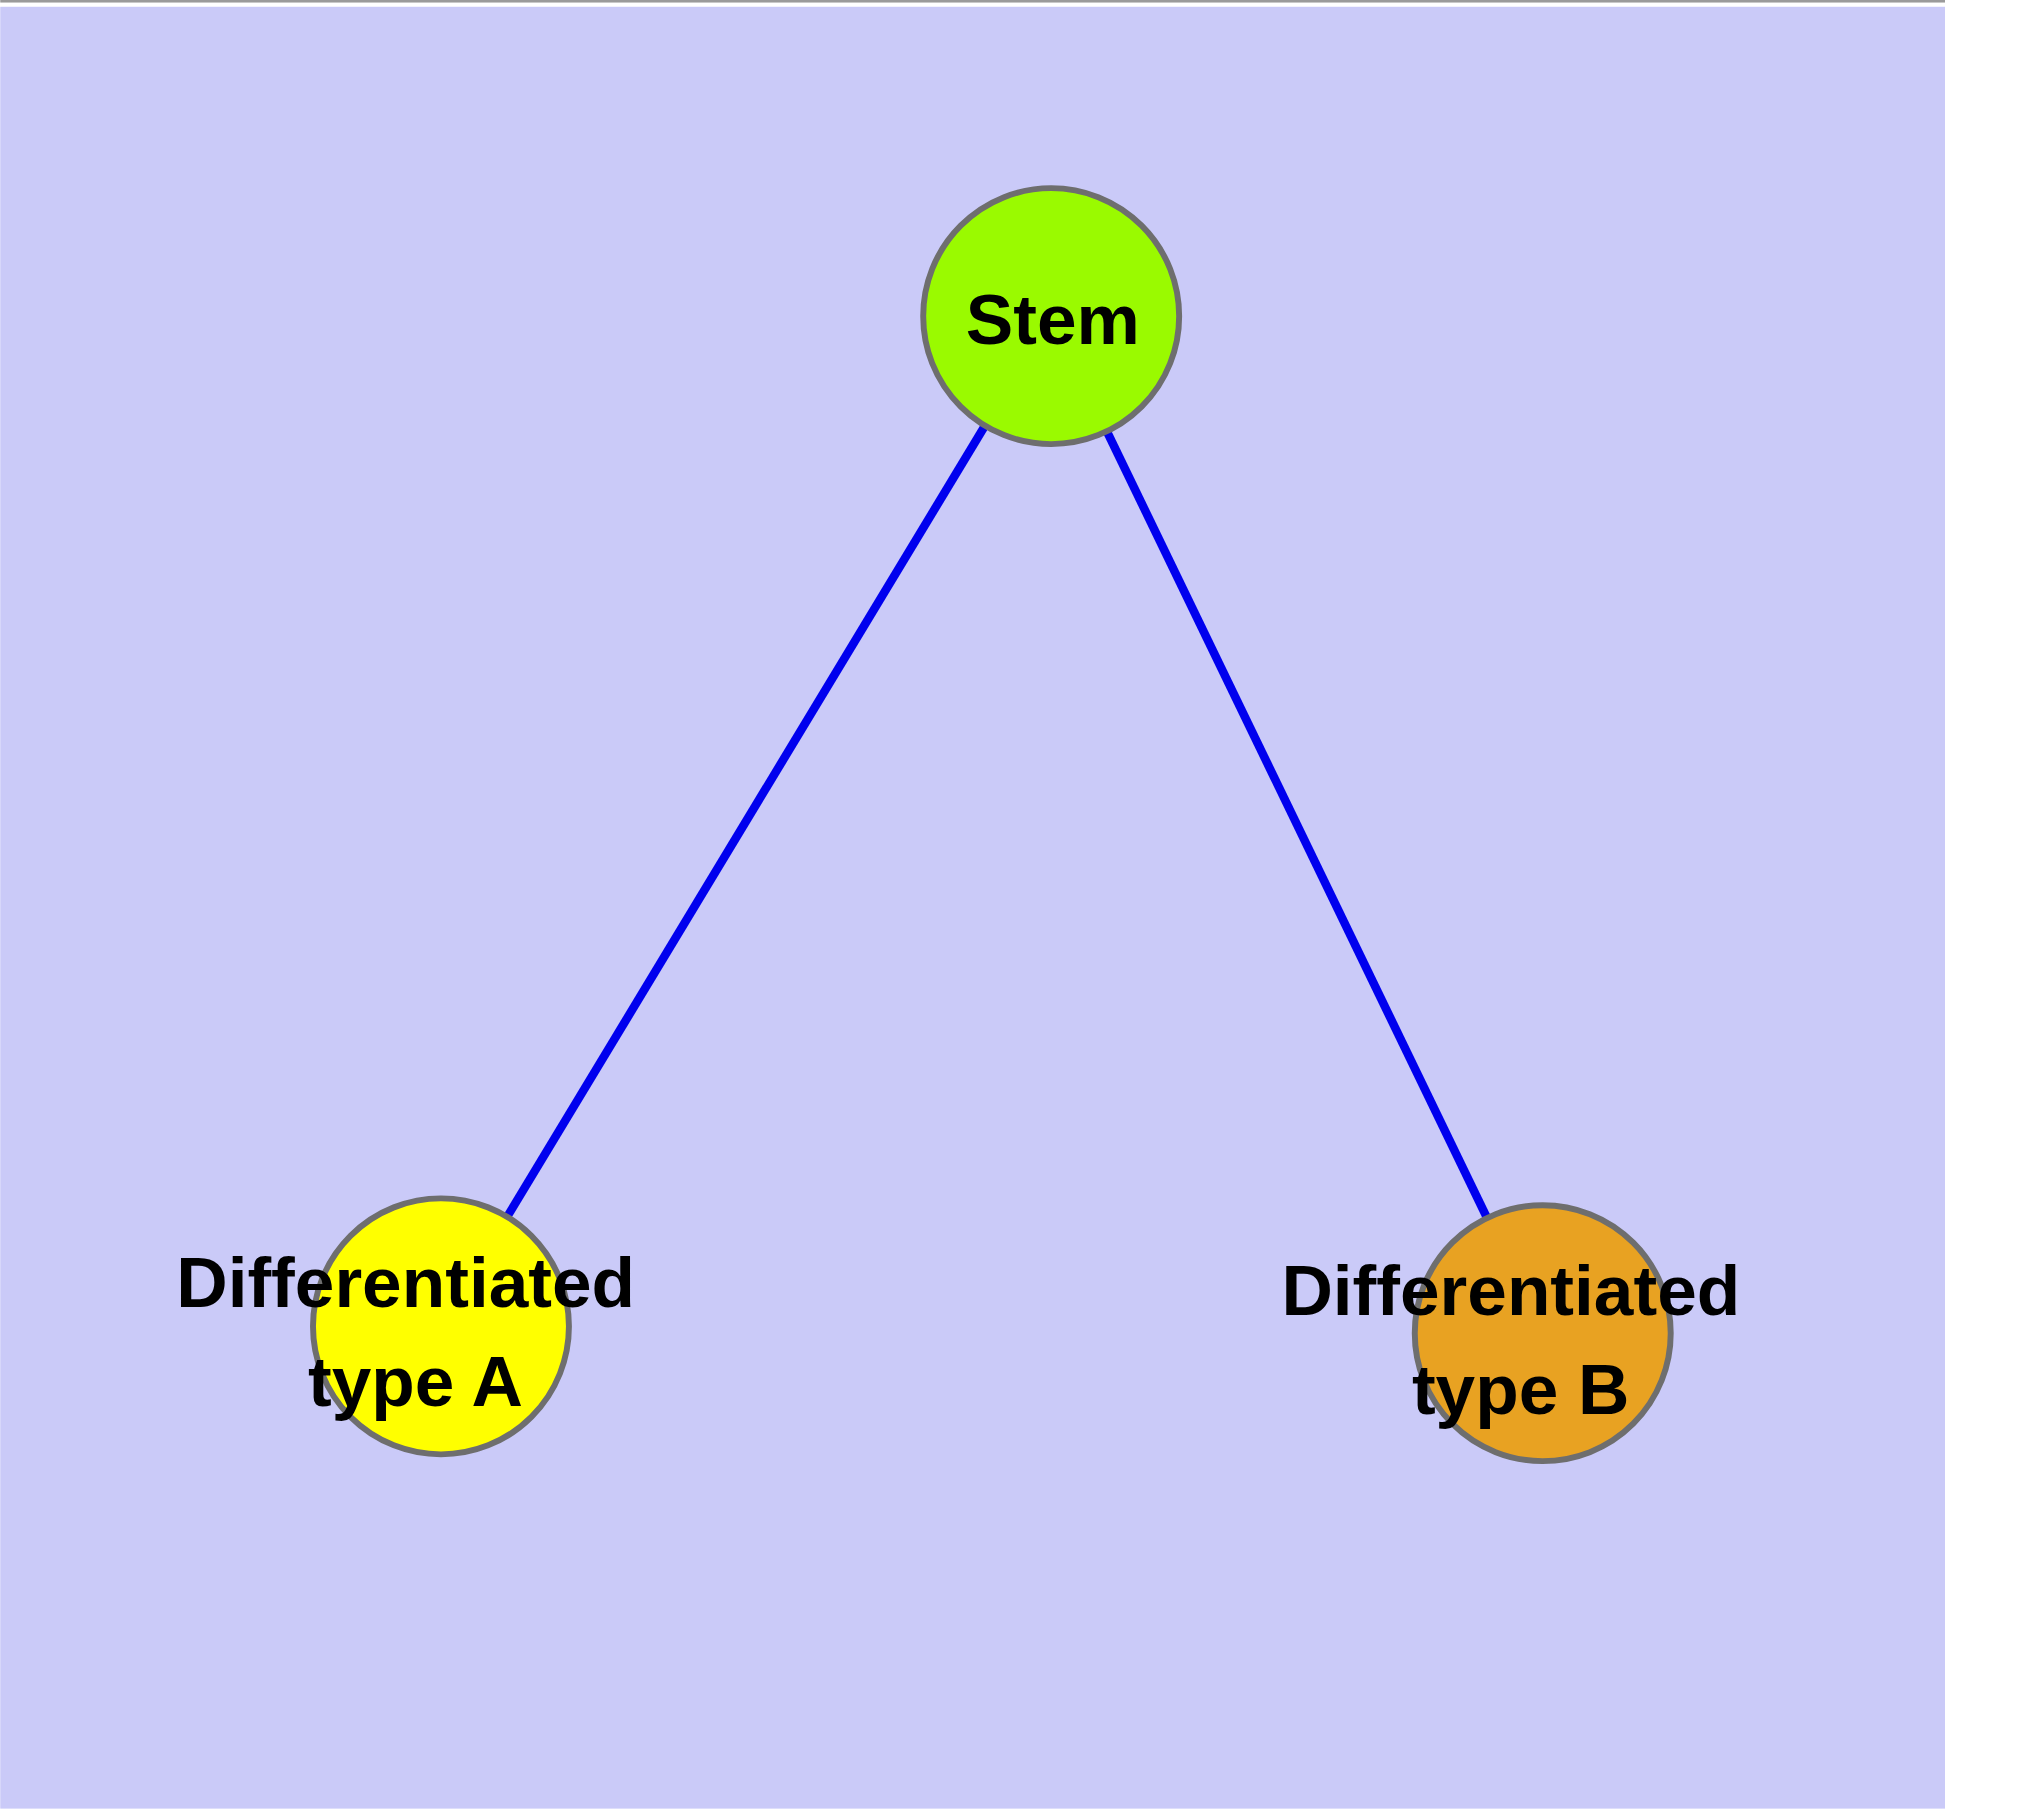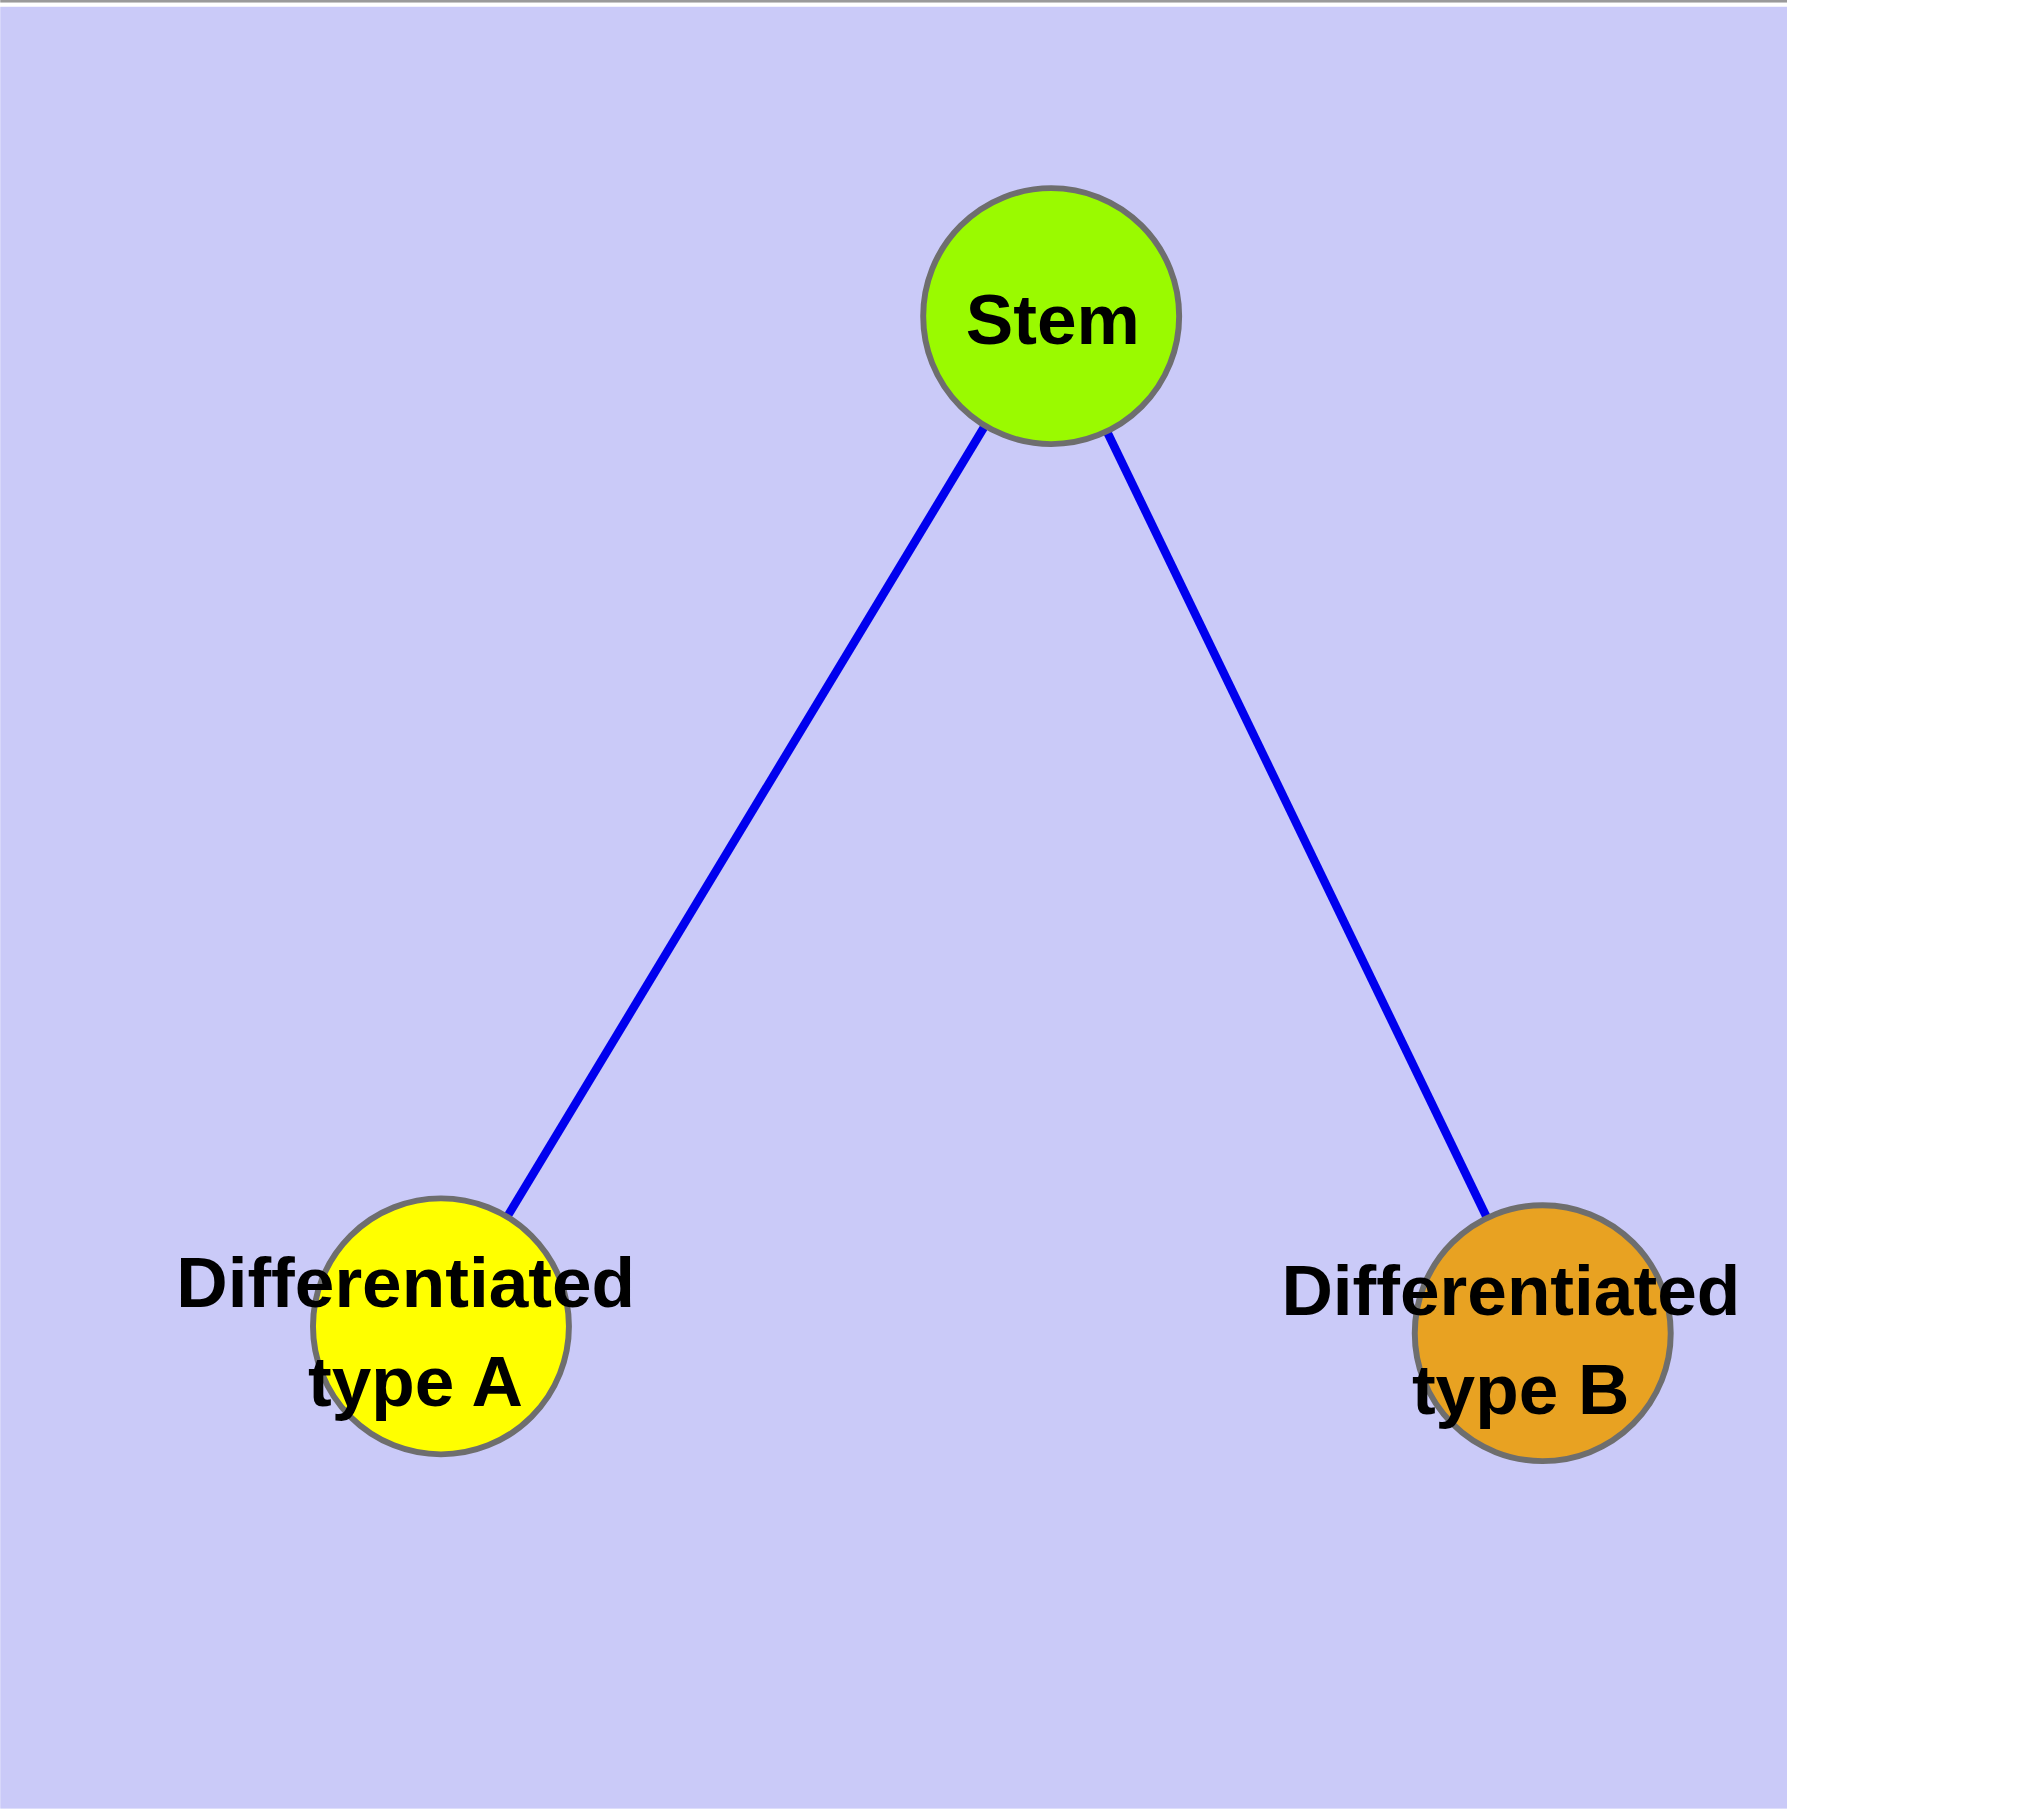--- a/index.html
+++ b/index.html
@@ -2,21 +2,21 @@
 <html style="font-size:13.6px"><head>
 <meta charset="utf-8">
 <style>
   html, body {
     margin: 0;
     padding: 0;
     background: #ffffff;
   }
   .stage {
     position: relative;
-    width: 1787px;
+    width: 1945px;
     height: 1812px;
     background: #ffffff;
     overflow: hidden;
   }
   .graph-svg {
     display: block;
     width: 2021px;
     height: 1812px;
   }
   .node-label {

